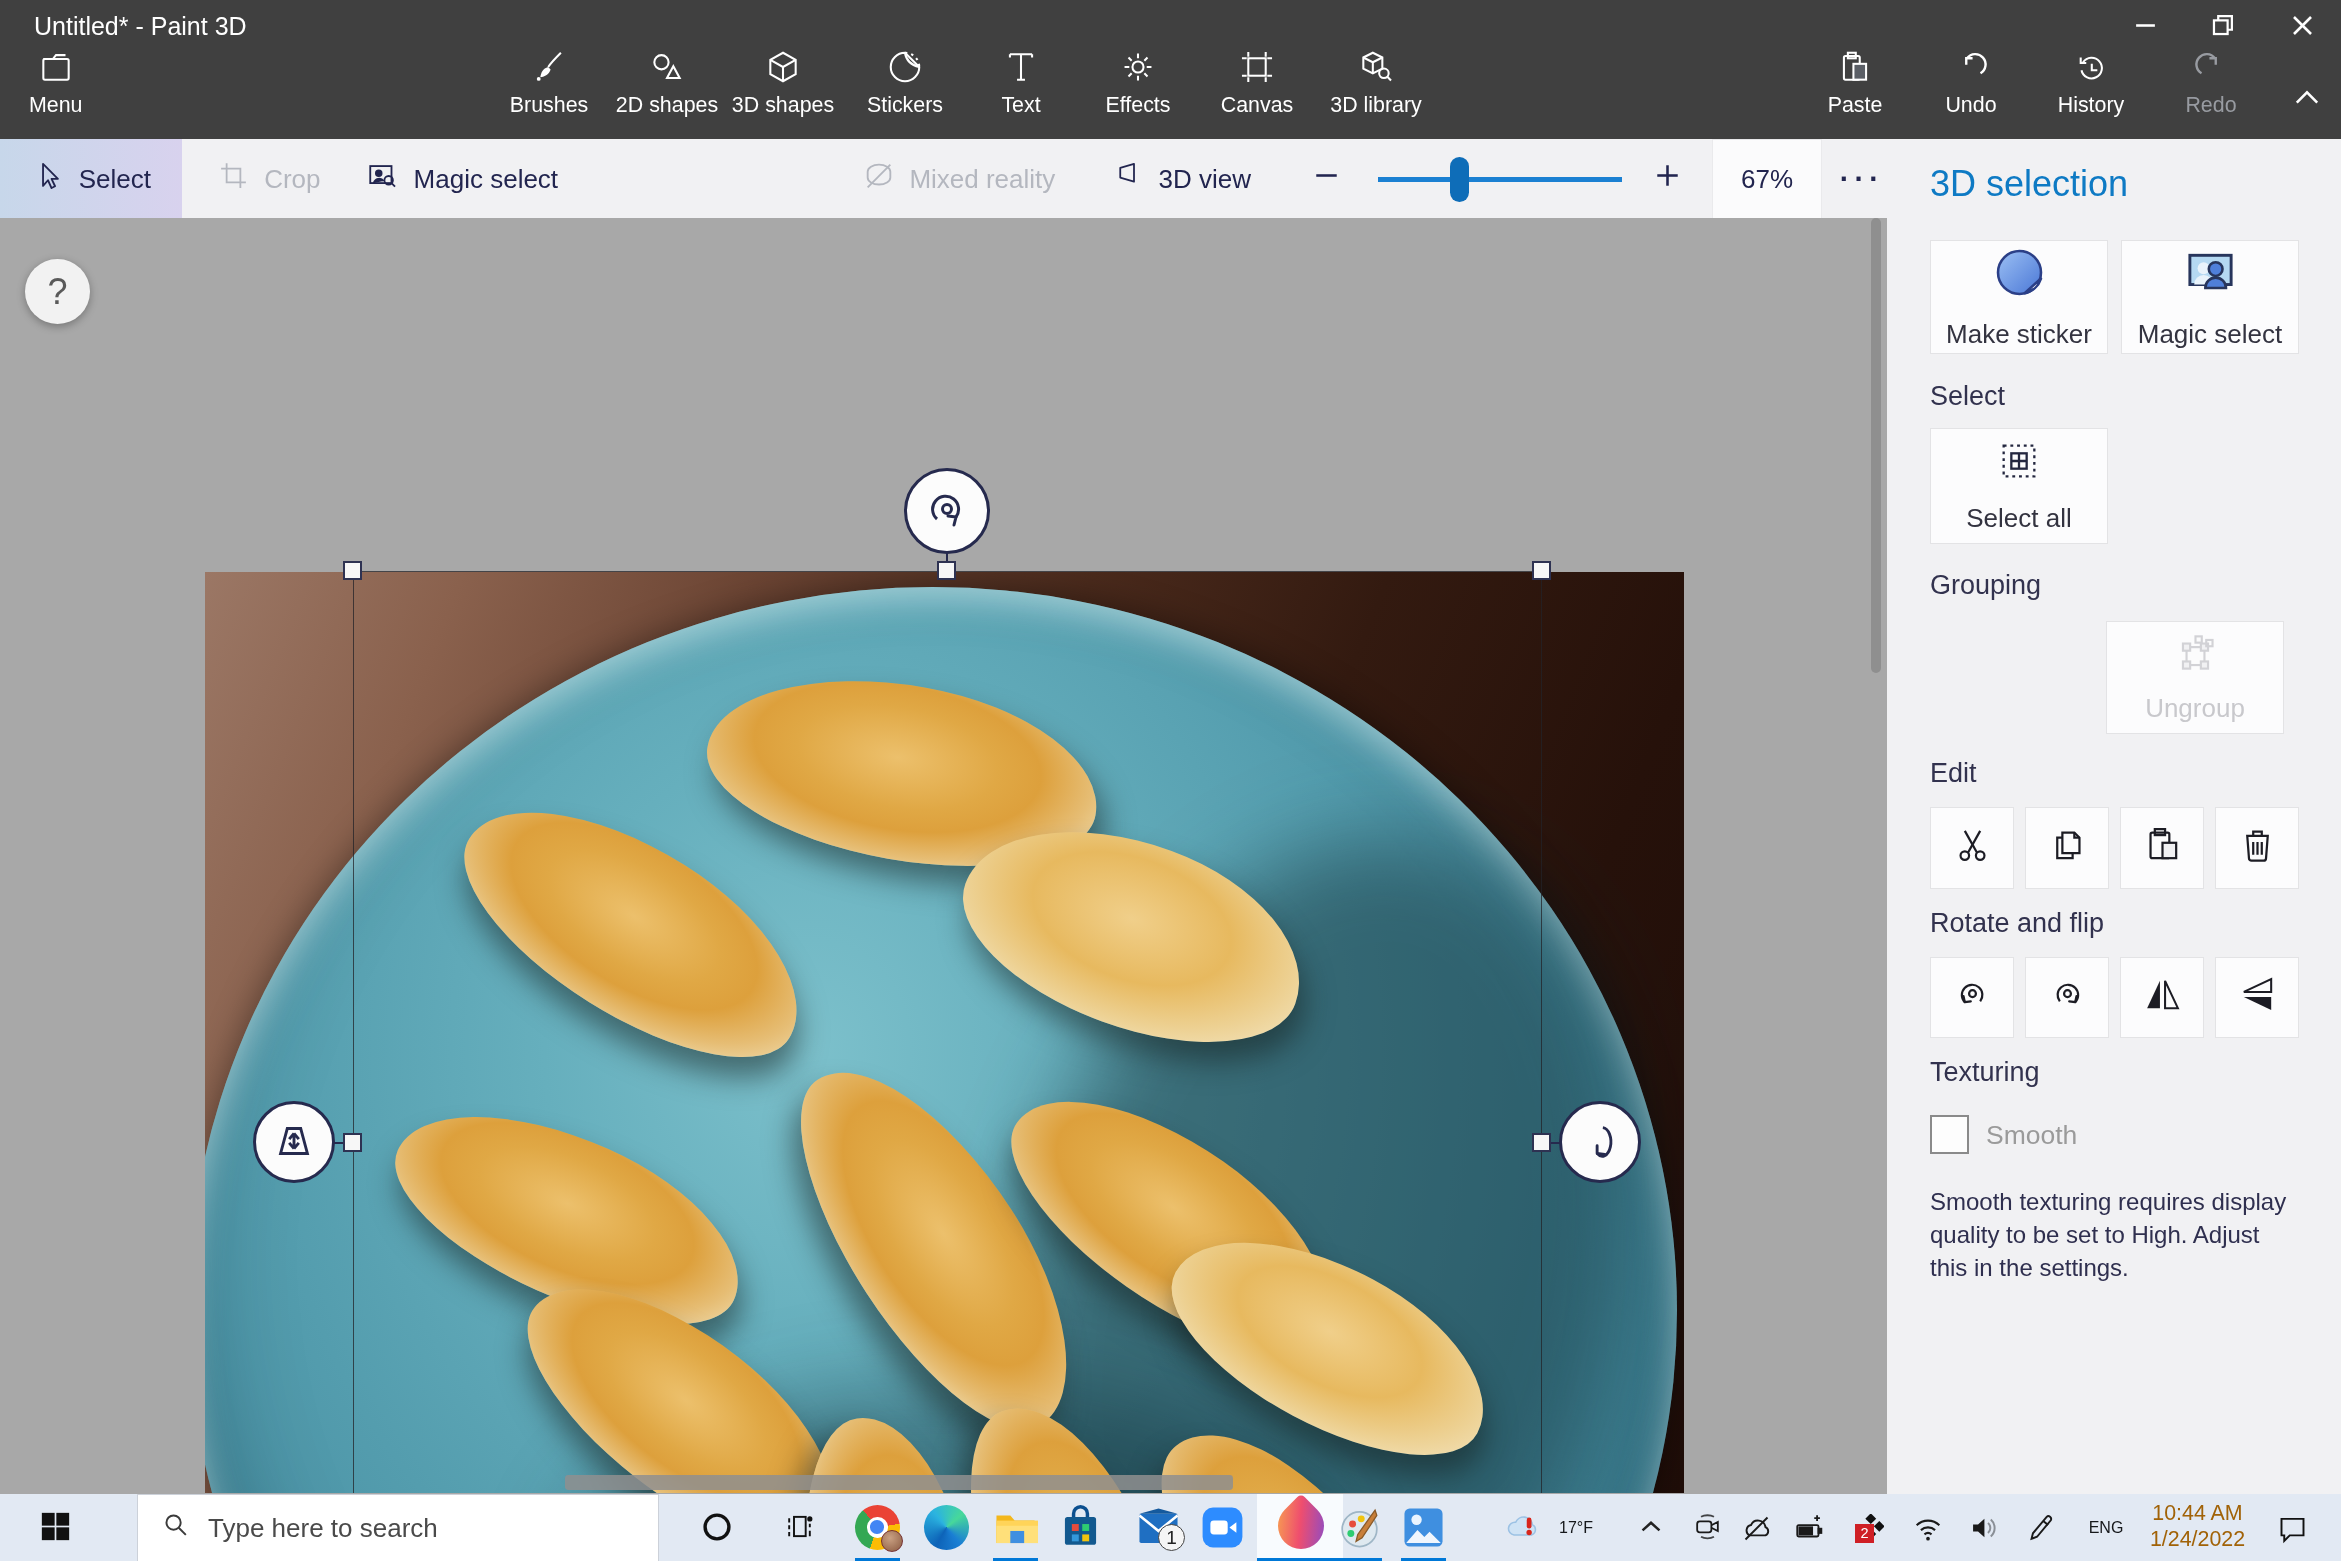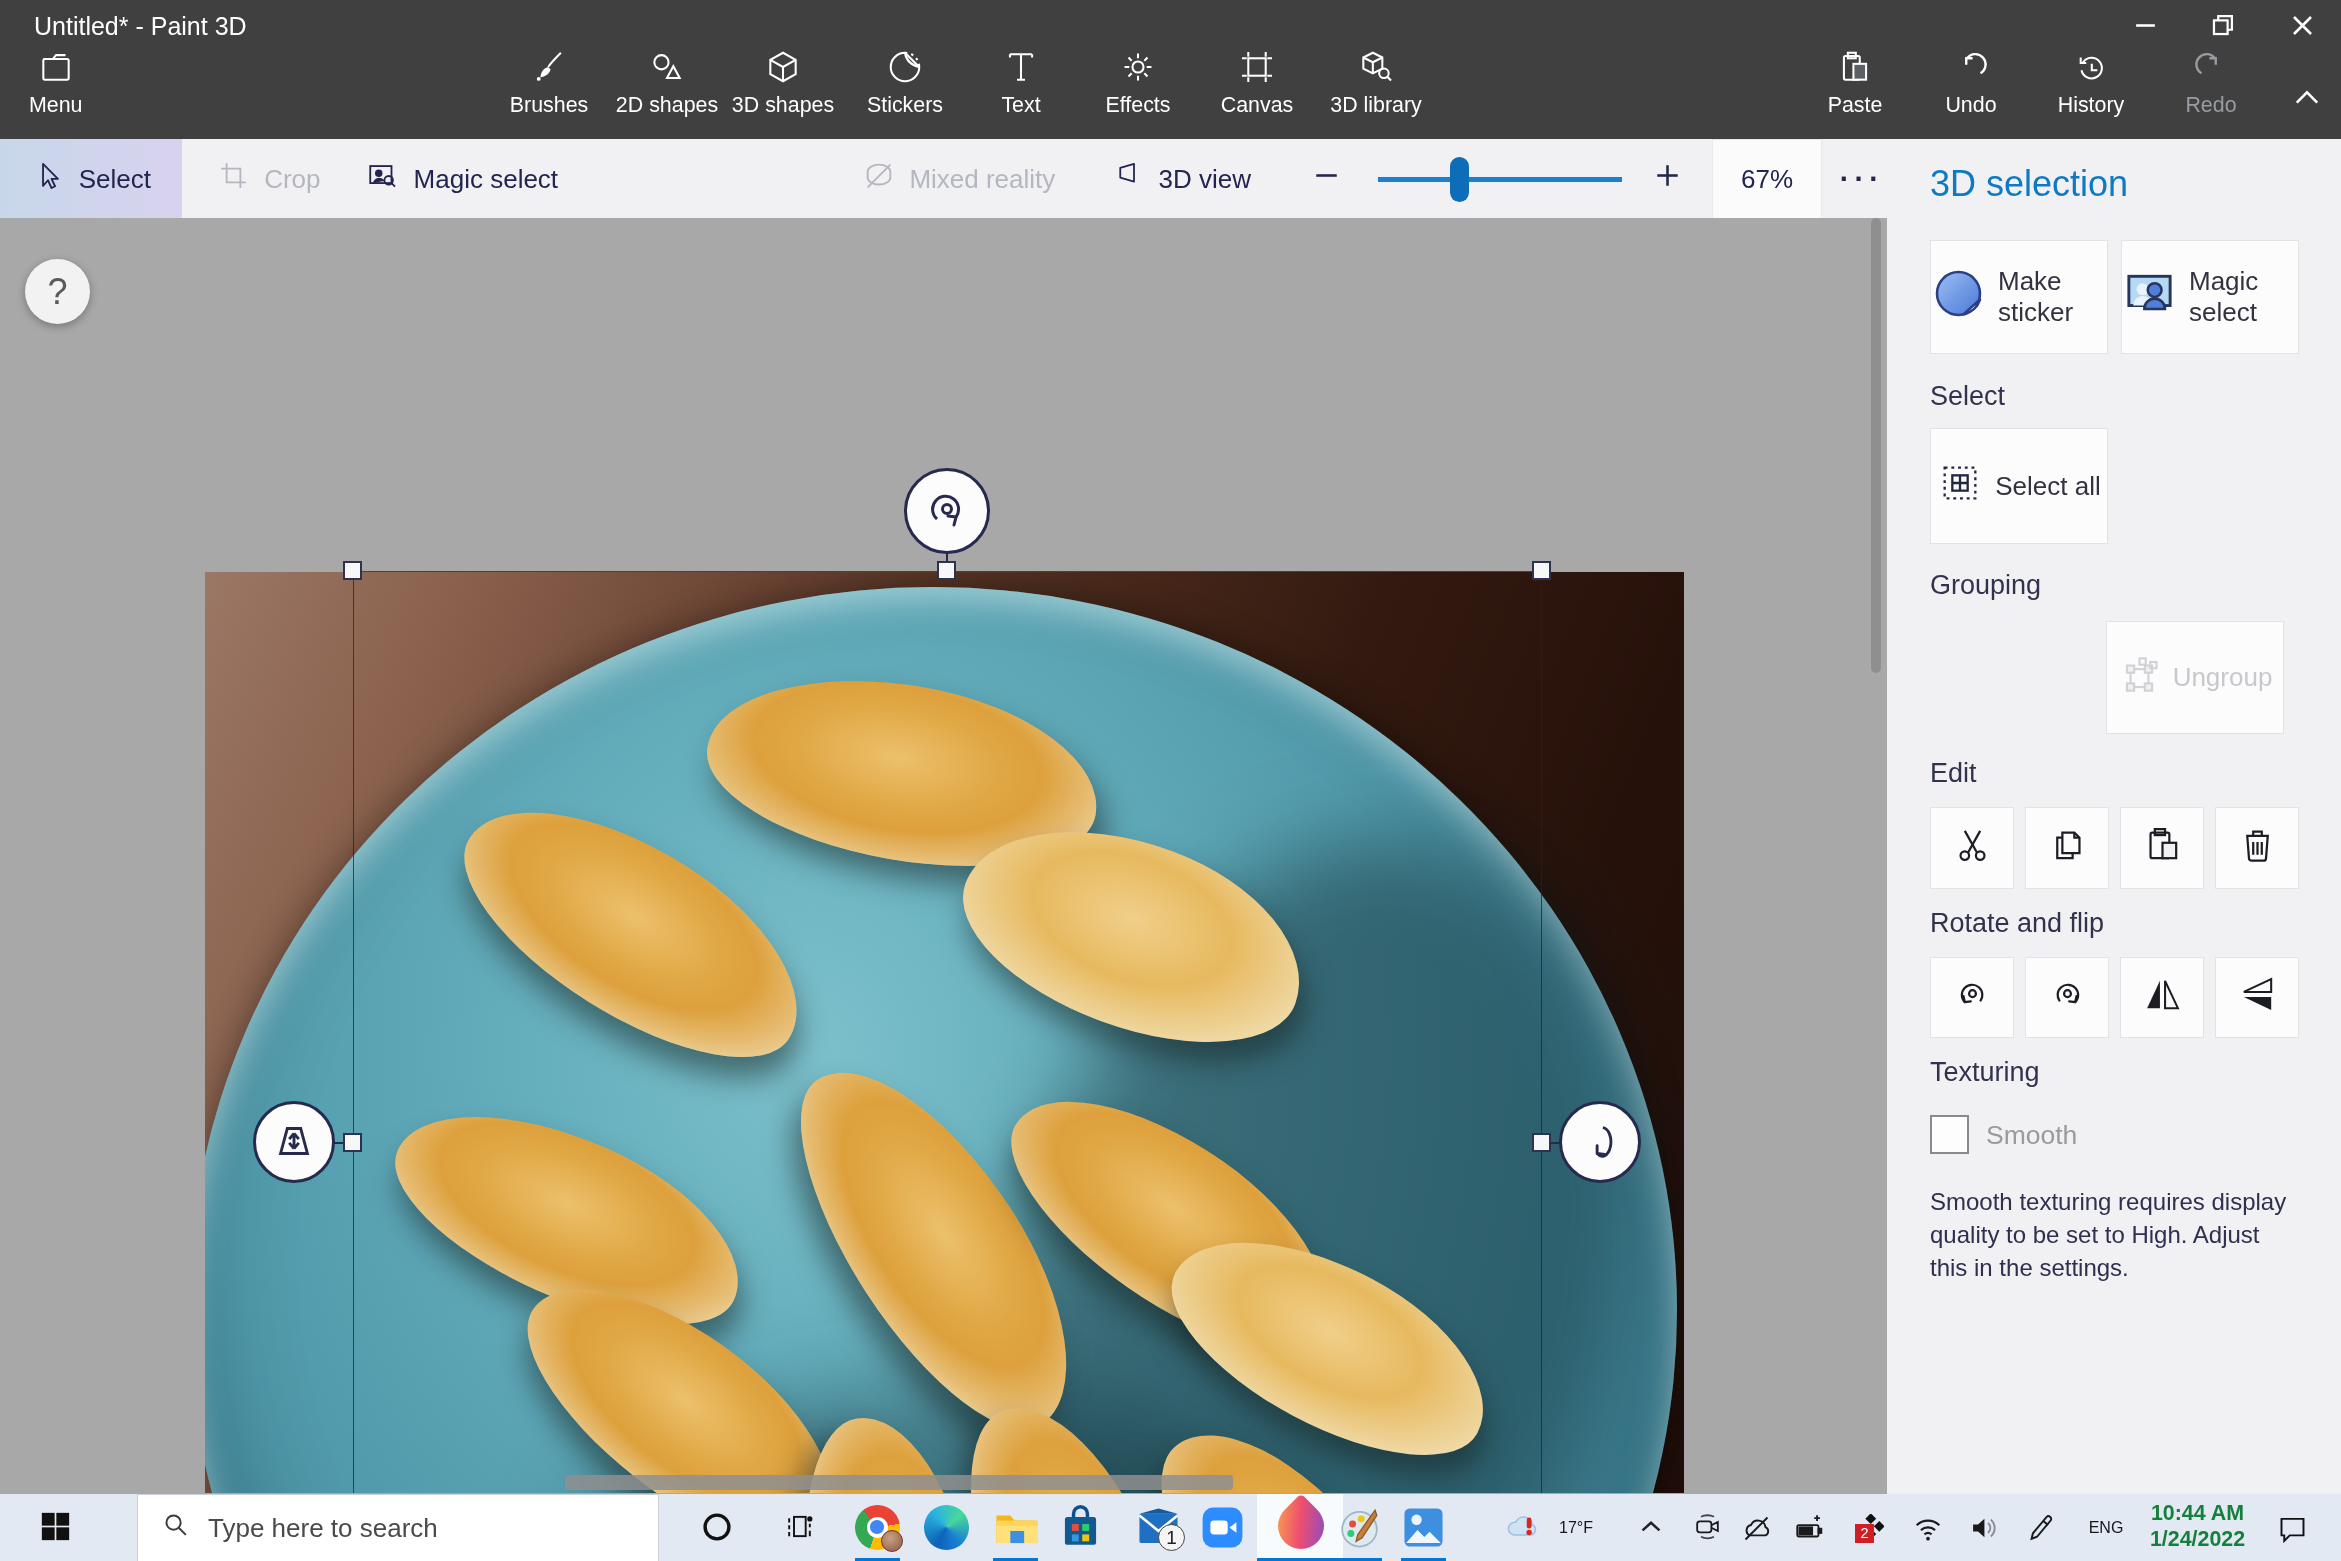--- a/index.html
+++ b/index.html
@@ -49,40 +49,40 @@
   .hnd { position:absolute; width:19px; height:19px; background:#f7f7f7; border:2.6px solid #2e3252; }
   .rot { position:absolute; background:#fcfcfc; border:3.4px solid #262a4e; border-radius:50%; display:flex; align-items:center; justify-content:center; }
   .stem { position:absolute; background:#262a4e; }
 
   .vscroll { position:absolute; left:1871px; top:0; width:10.3px; height:455px; background:#8f8f8f; border-radius:5.1px; }
   .hscroll { position:absolute; left:565px; top:1257px; width:668px; height:15.4px; background:#8f8f8f; border-radius:3.4px; opacity:.85; }
 
   
   .panel { position:absolute; left:1887px; top:139px; width:455px; height:1355px; background:#f1f1f3; }
   .panel-title { position:absolute; left:43px; top:24px; font-size:36px; color:#0e7ac4; }
-  .pbtn { position:absolute; background:#fcfcfd; border:1.7px solid #e3e3e5; display:flex; flex-direction:row; align-items:center; justify-content:center; gap:12px; color:#333340; font-size:26px; }
+  .pbtn { position:absolute; background:#fcfcfd; border:1.7px solid #e3e3e5; display:flex; flex-direction:column; align-items:center; justify-content:center; gap:12px; color:#333340; font-size:26px; }
   .pbtn.big { width:178px; height:114px; }
   .pbtn.mid { width:178px; height:116px; }
   .pbtn.grp { width:178px; height:113px; color:#c8c8cc; }
   .pbtn.sq { width:84px; height:82px; }
   .sec-label { position:absolute; left:43px; font-size:27px; color:#32324e; }
   .chk { position:absolute; left:43px; top:976px; width:39px; height:39px; background:#fdfdfd; border:2.6px solid #8a8a8a; }
   .chk-label { position:absolute; left:99px; top:981px; font-size:26.5px; color:#9a9a9a; }
   .note { position:absolute; left:43px; top:1046px; width:360px; font-size:24px; line-height:33px; color:#2f2f4f; }
 
   
   .taskbar { position:absolute; left:0; top:1494px; width:2342px; height:68px; background:#e2e9f3; }
   .tk { position:absolute; top:0; height:68px; display:flex; align-items:center; justify-content:center; }
   .searchbox { position:absolute; left:137px; top:0; width:522px; height:68px; background:#ffffff; border:1.7px solid #ccd1d9; display:flex; align-items:center; gap:17px; padding-left:22px; color:#4a4a4a; font-size:26px; }
   .appico { position:absolute; top:11px; width:45px; height:45px; }
   .underline { position:absolute; bottom:0; height:4.3px; background:#0078d7; }
   .p3d-tile { position:absolute; left:1257px; top:0; width:86px; height:68px; background:#f8fbfe; }
   .badge { position:absolute; border-radius:50%; background:#f5f5f5; border:1.7px solid #444; color:#222; display:flex; align-items:center; justify-content:center; }
   .tray-txt { color:#16181b; font-size:16px; }
-  .clock { position:absolute; left:2144px; top:0; width:107px; height:64px; display:flex; flex-direction:column; align-items:center; justify-content:center; font-size:21.4px; line-height:26px; color:#15803d;font-weight:bold; }
+  .clock { position:absolute; left:2144px; top:0; width:107px; height:64px; display:flex; flex-direction:column; align-items:center; justify-content:center; font-size:21.4px; line-height:26px; color:#a16207; }
 
   
   .round { border-radius:50%; }
   .chrome-core { position:absolute; left:12px; top:12px; width:20.5px; height:20.5px; border-radius:50%; background:#fff; display:flex; align-items:center; justify-content:center; }
   .chrome-dot { width:13.7px; height:13.7px; border-radius:50%; background:#4285f4; }
   .avatar { position:absolute; right:-3.4px; bottom:-1.7px; width:22px; height:22px; border-radius:50%; background:radial-gradient(circle at 40% 35%, #caa183, #8a5a41); border:0.9px solid #733; }
 </style>
 </head>
 <body>
 

